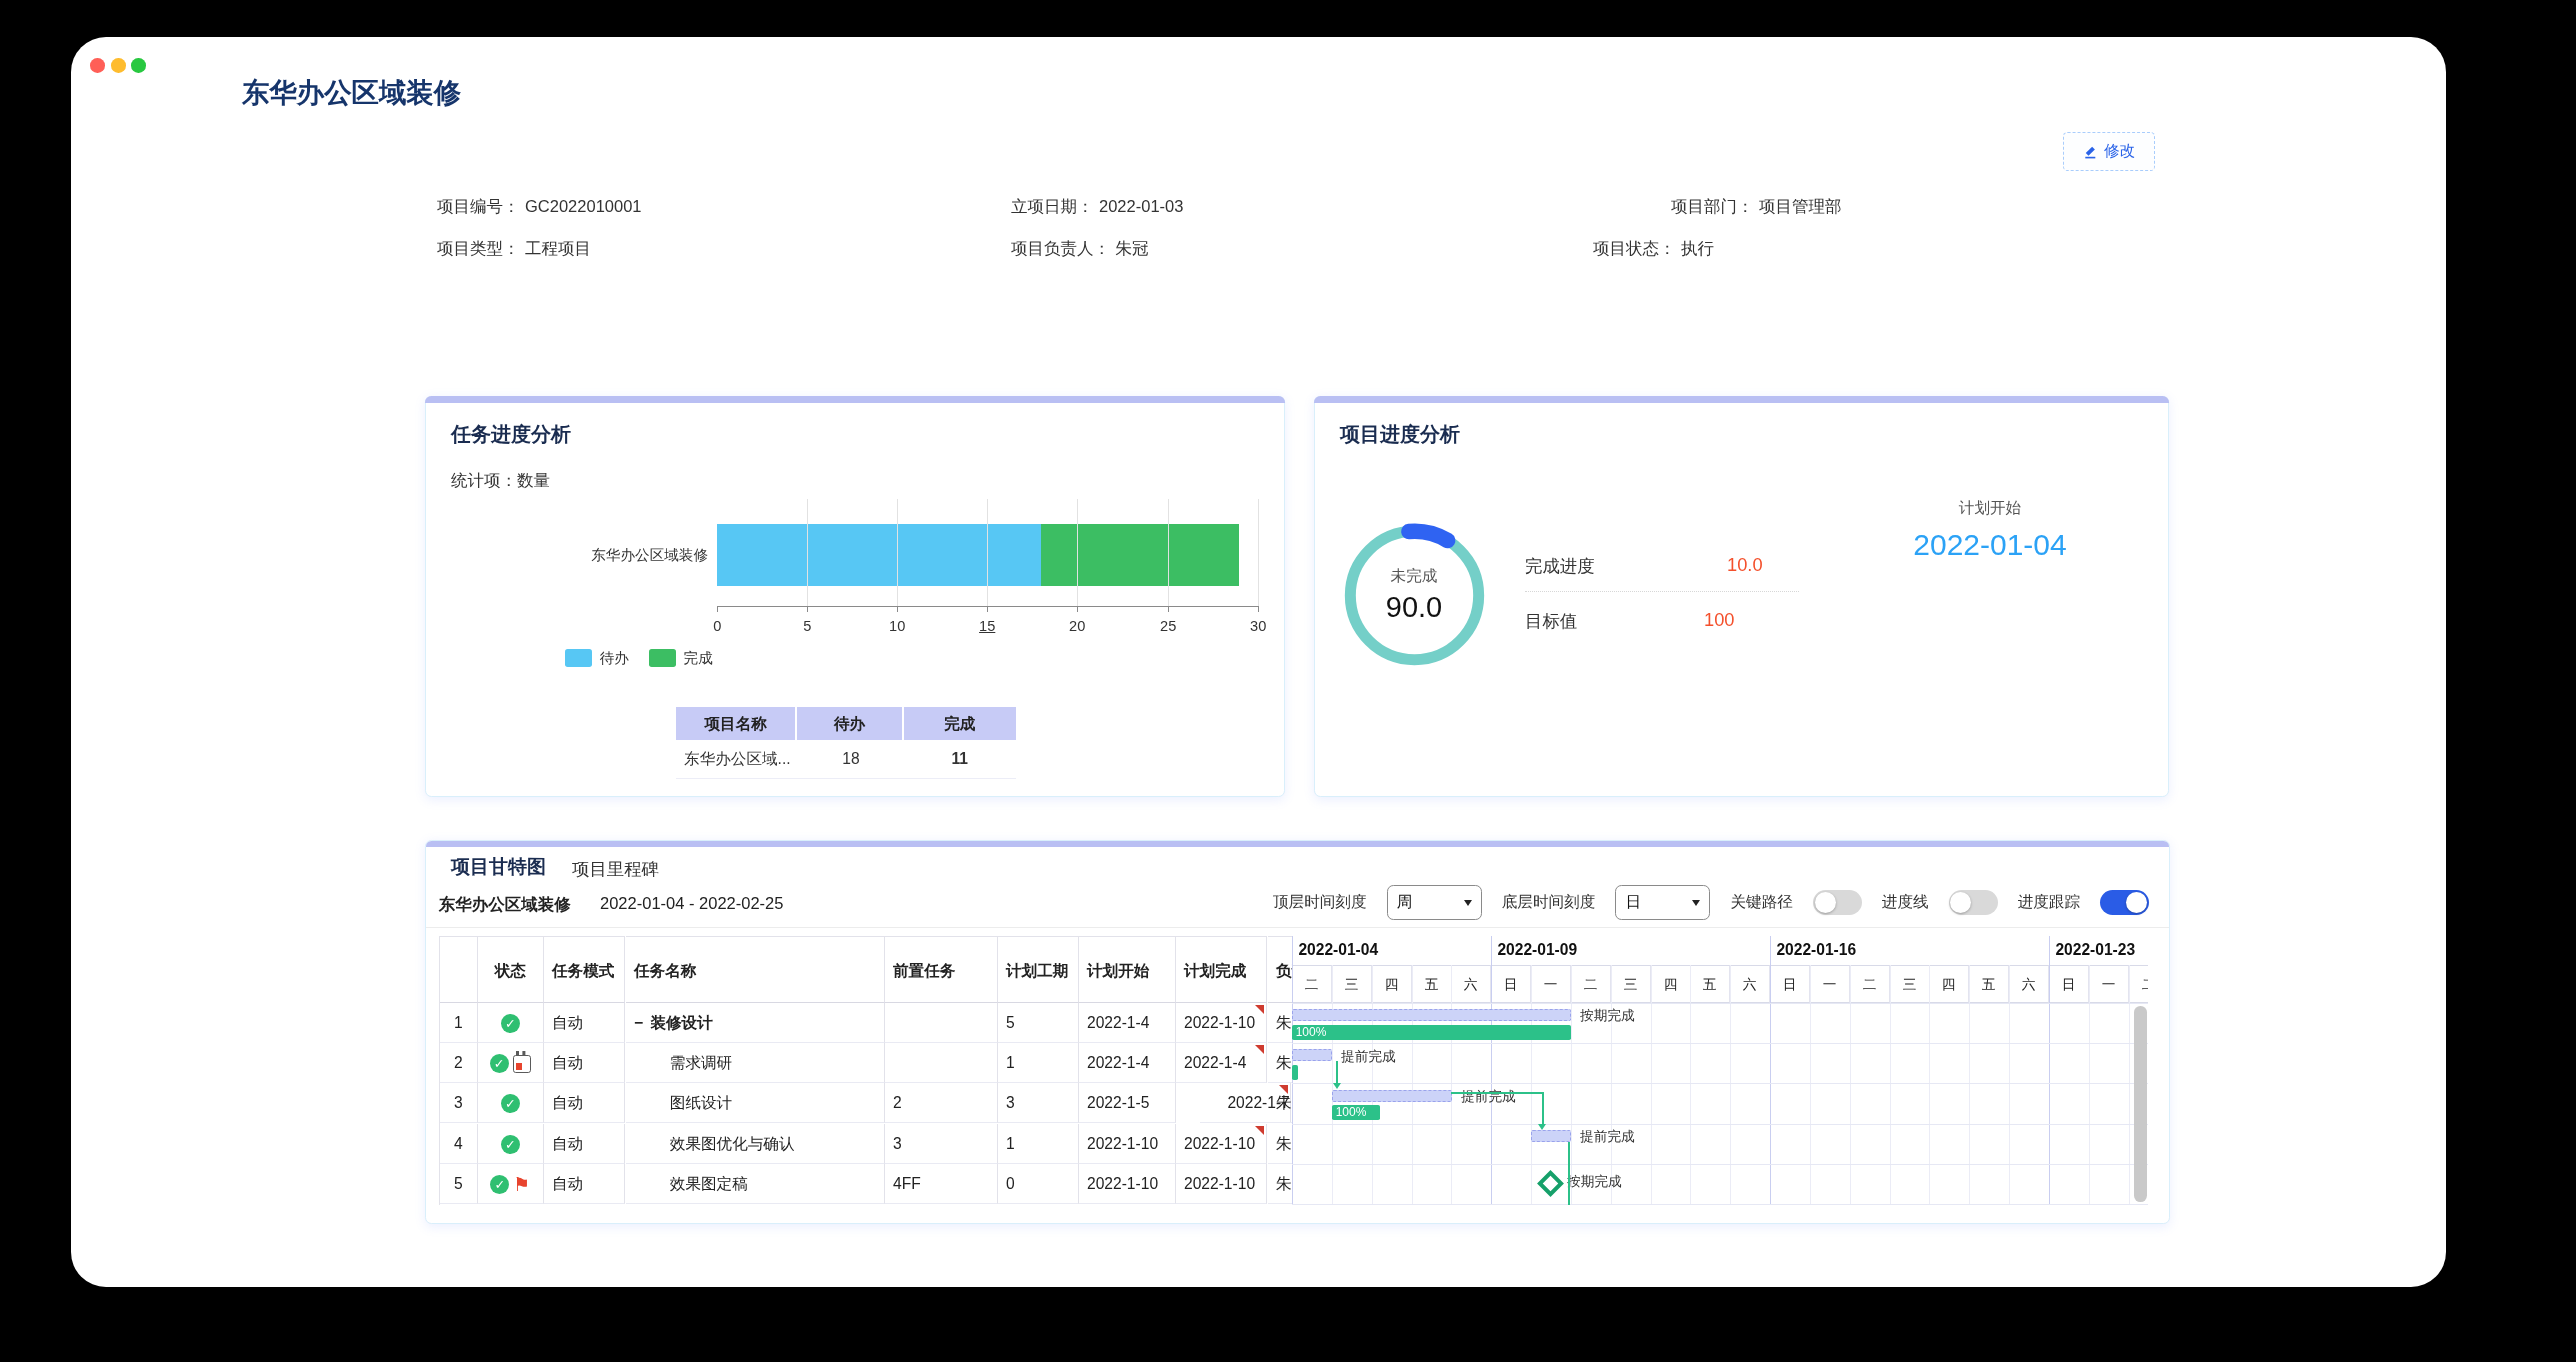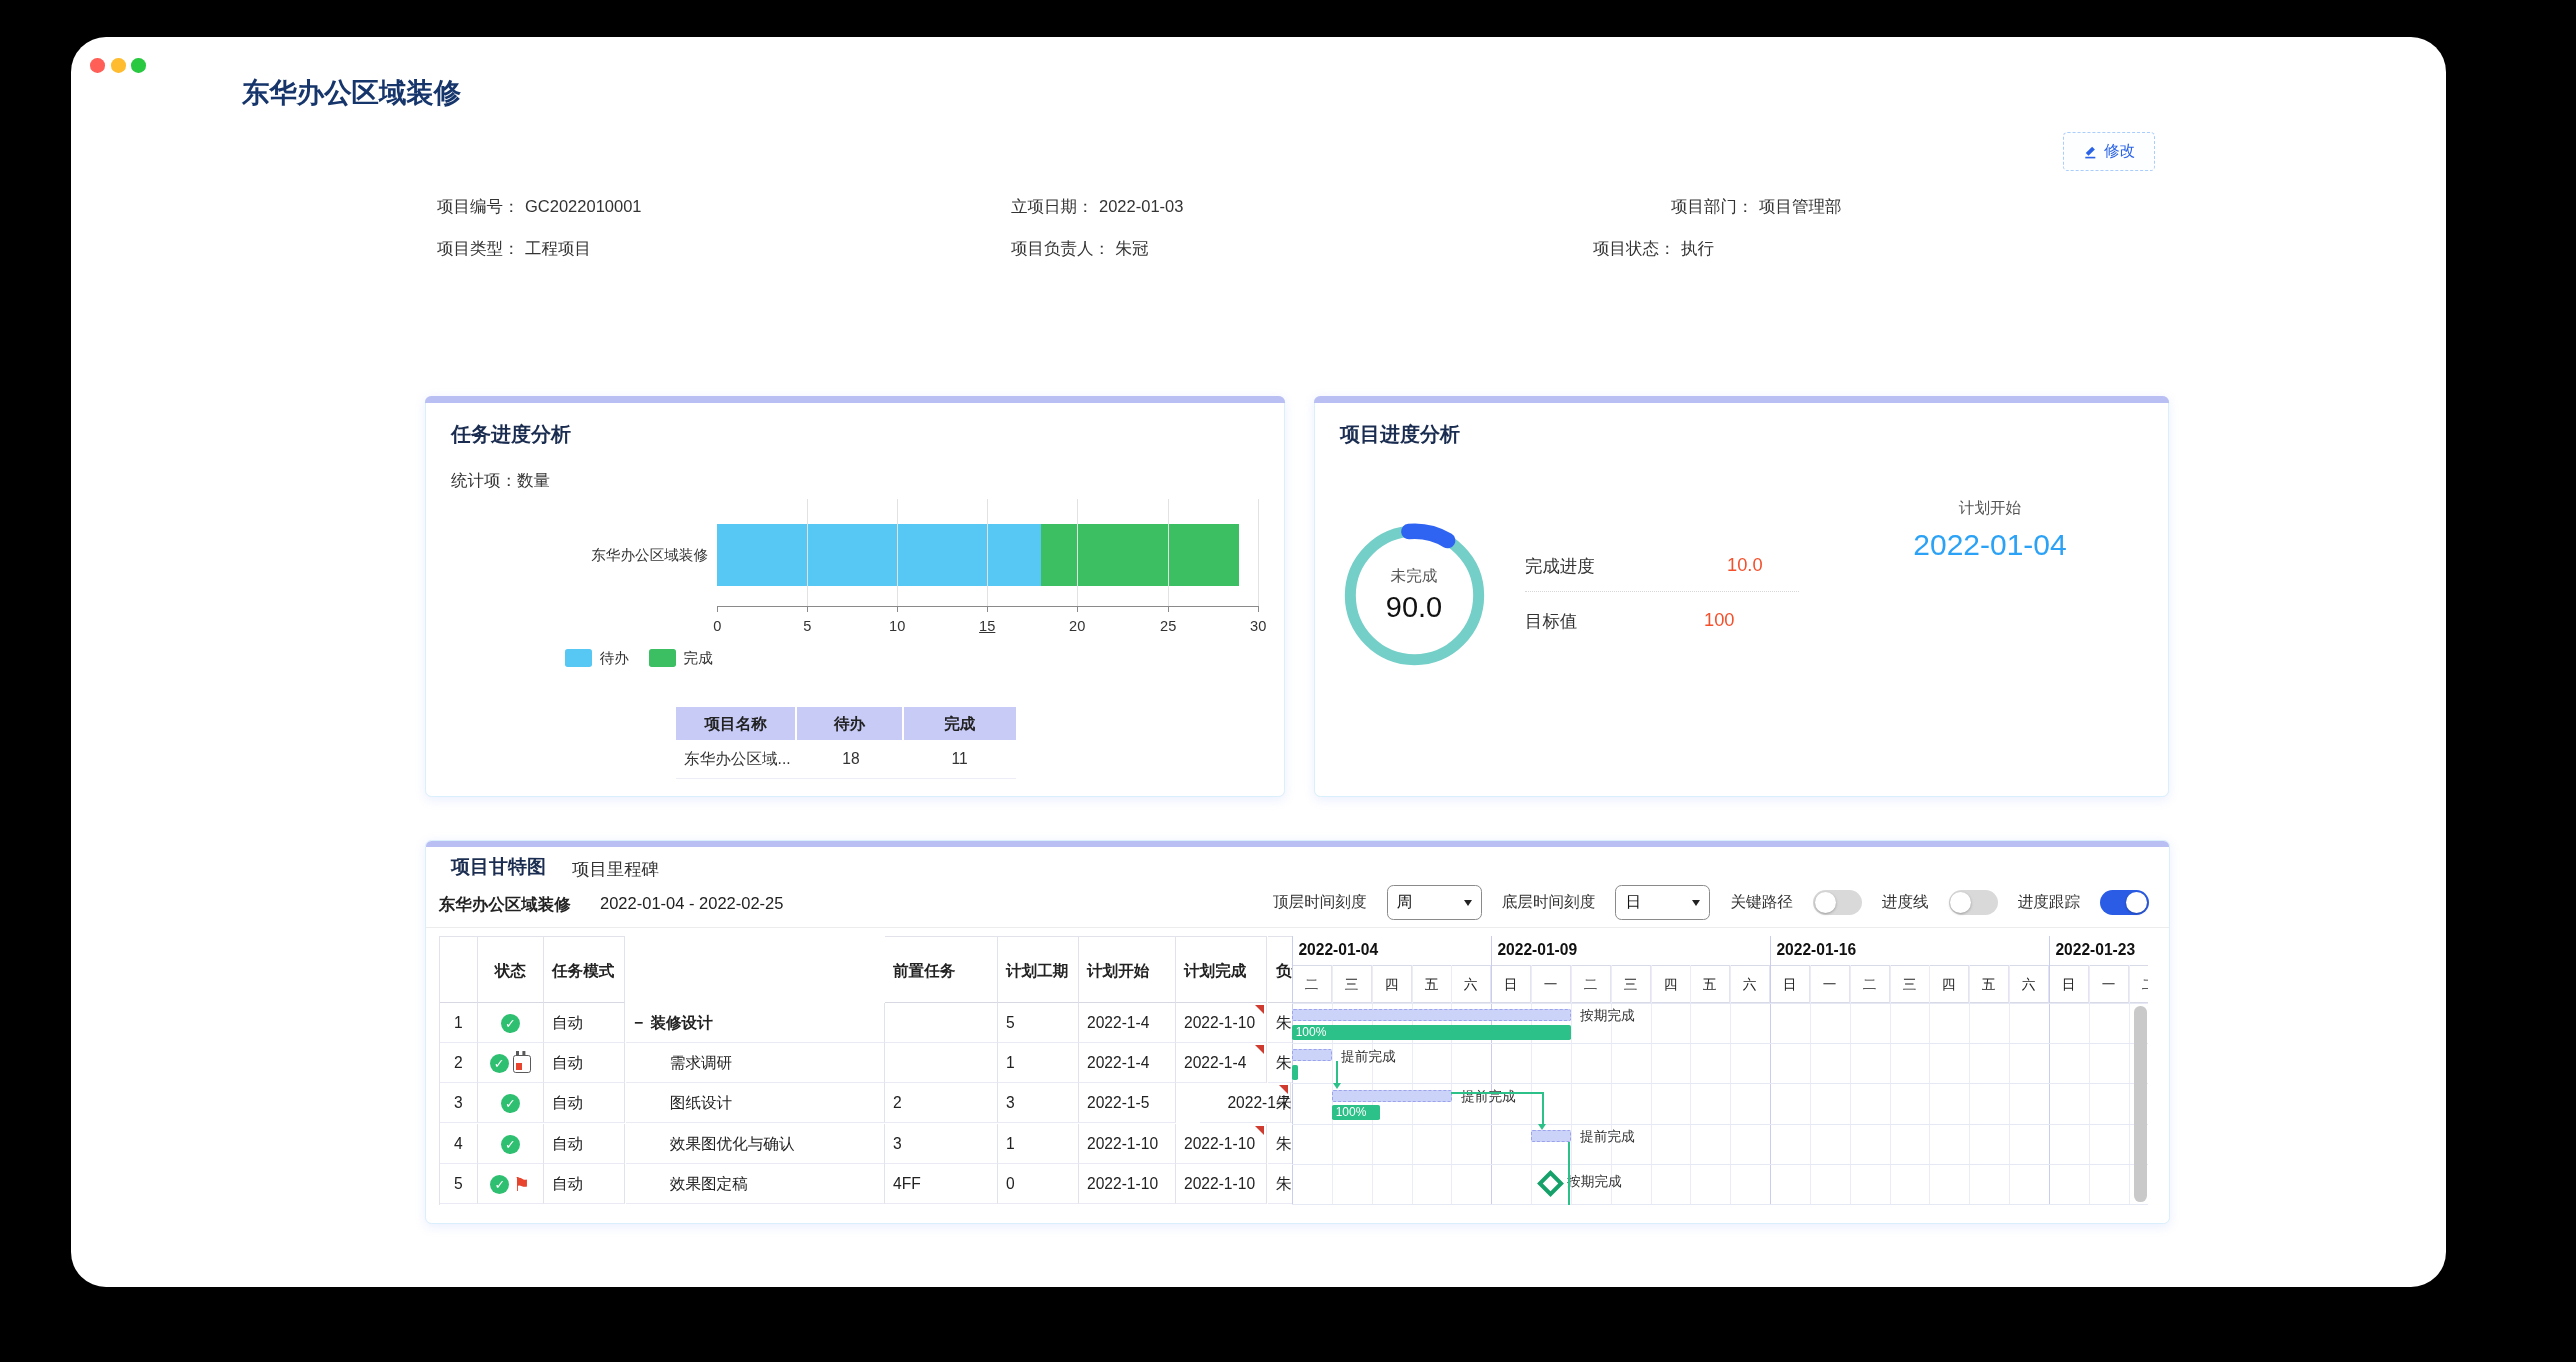--- a/index.html
+++ b/index.html
@@ -144,21 +144,21 @@
       </div>
       <div class="mini-table">
         <div class="mini-head">
           <div style="width:120px;">项目名称</div>
           <div style="width:105px;">待办</div>
           <div style="width:113px;border-right:none;">完成</div>
         </div>
         <div class="mini-row">
           <div style="width:123px;">东华办公区域...</div>
           <div style="width:105px;" class="num-blue">18</div>
-          <div style="width:113px;" class="num-blue">11</div>
+          <div style="width:113px;font-weight:bold;" class="num-blue">11</div>
         </div>
       </div>
     </div>
 
     <div class="card" style="left:1243px;top:359px;width:853px;height:399px;">
       <div class="card-title">项目进度分析</div>
       <svg class="donut-svg" width="165" height="165" viewBox="0 0 180 180">
         <circle id="donut-rest" cx="90" cy="90" r="70" fill="none" stroke="#74cfc8" stroke-width="12"></circle>
         <circle id="donut-done" cx="90" cy="90" r="70" fill="none" stroke="#2f63f2" stroke-width="17" stroke-linecap="round" transform="rotate(-95 90 90)" stroke-dasharray="43.982297150257104 395.84067435231395"></circle>
       </svg>
@@ -206,20 +206,21 @@
         <div class="toggle on">
             <div class="knob"></div>
           </div>
       </div>
 
       <div class="g-sep"></div>
       <div class="g-table" id="g-table">
           <div class="g-hcell" style="left: 0px; top: 0px; width: 38px; text-align: center; padding-left: 0px;"></div>
           <div class="g-hcell" style="left: 38px; top: 0px; width: 66px; text-align: center; padding-left: 0px;">状态</div>
           <div class="g-hcell" style="left: 104px; top: 0px; width: 81px; text-align: left; padding-left: 8.2px;">任务模式</div>
+          <div class="g-hcell" style="left: 186px; top: 0px; width: 259px; text-align: left; padding-left: 8.2px;">任务名称</div>
           <div class="g-hcell" style="left: 445px; top: 0px; width: 113px; text-align: left; padding-left: 8.2px;">前置任务</div>
           <div class="g-hcell" style="left: 558px; top: 0px; width: 81px; text-align: left; padding-left: 8.2px;">计划工期</div>
           <div class="g-hcell" style="left: 639px; top: 0px; width: 97px; text-align: left; padding-left: 8.2px;">计划开始</div>
           <div class="g-hcell" style="left: 736px; top: 0px; width: 91px; text-align: left; padding-left: 8.2px;">计划完成</div>
           <div class="g-hcell" style="left: 828px; top: 0px; width: 59px; text-align: left; padding-left: 8.2px;">负责人</div>
           <div>
             <div class="g-cell" style="left: 0px; top: 67px; width: 38px; text-align: center; padding-left: 0px;">1</div>
             <div class="g-cell" style="left: 38px; top: 67px; width: 66px; text-align: center; padding-left: 0px; line-height: 40px;"><span class="icon-check">✓</span></div>
             <div class="g-cell" style="left: 104px; top: 67px; width: 81px; text-align: left; padding-left: 8.2px;">自动</div>
             <div class="g-cell" style="left: 186px; top: 67px; width: 259px; text-align: left; padding-left: 8.2px;"><span style="font-weight: bold; margin-right: 7.3px;">−</span><span style="font-weight: bold;">装修设计</span></div>

